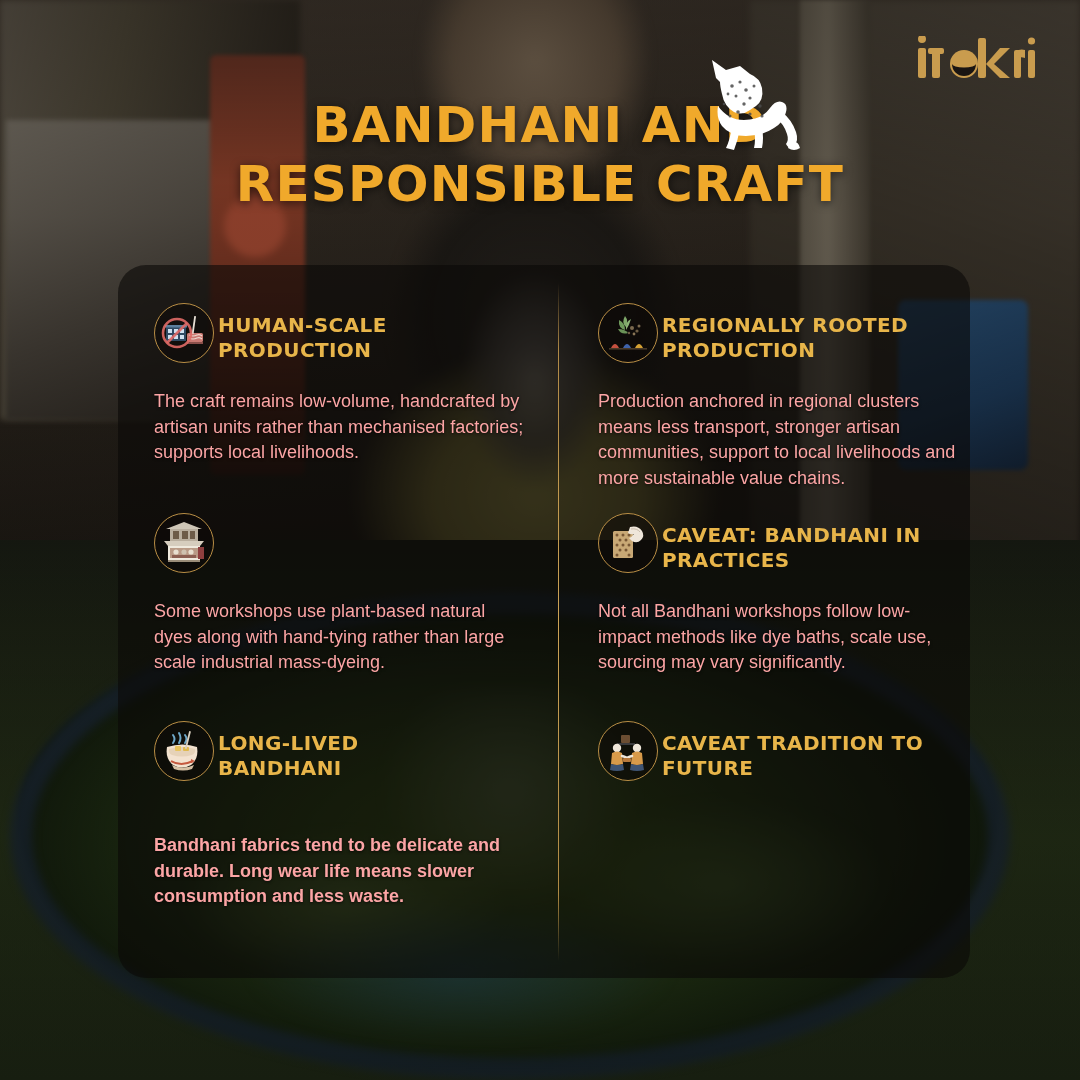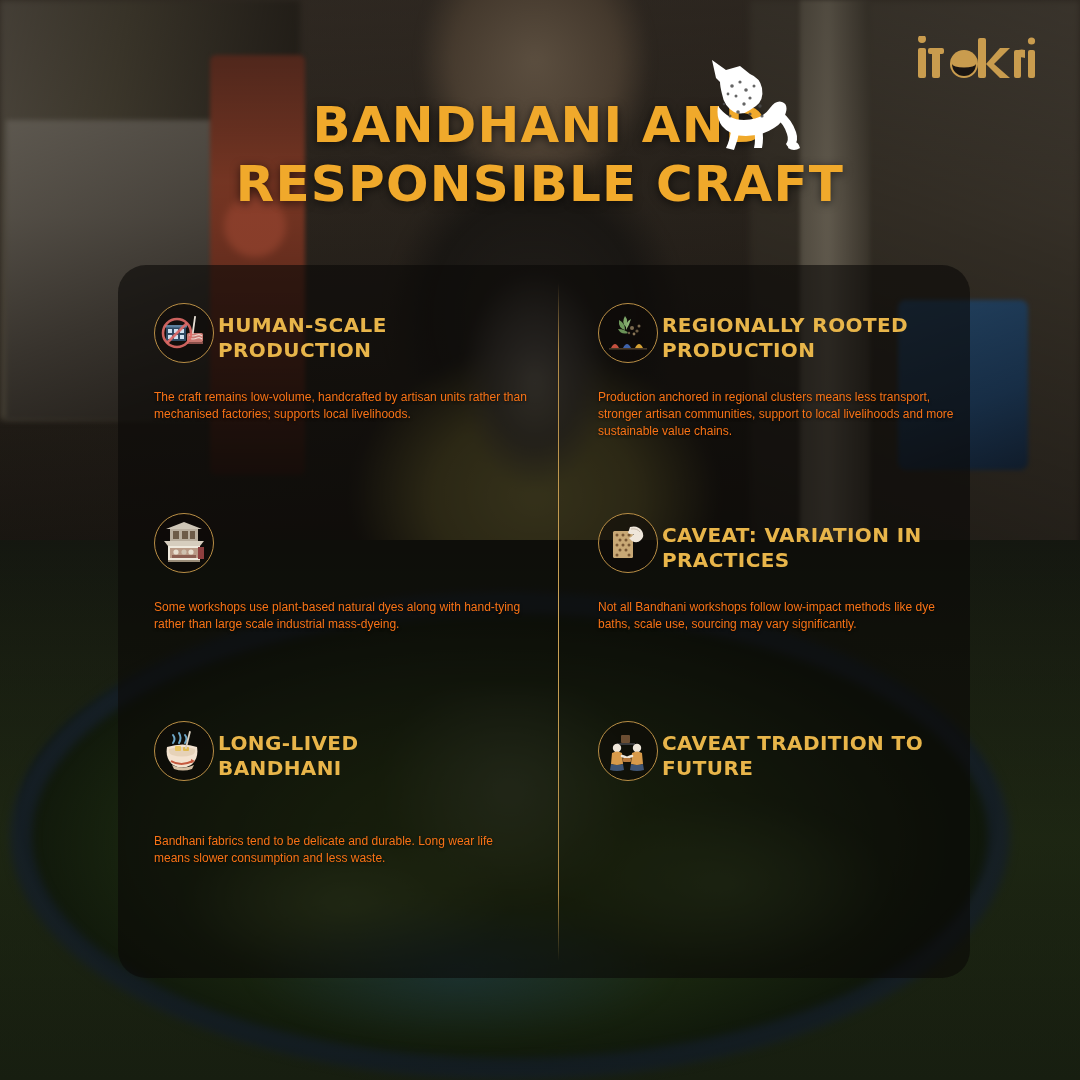--- a/index.html
+++ b/index.html
@@ -189,28 +189,28 @@
     letter-spacing:.4px;
     color:#E8B54A;
     font-family:"DejaVu Sans", sans-serif;
     padding-top:6px;
     max-width:270px;
   }
   .cell.right .cell-title { max-width:265px; }
 
   .cell-body {
     margin-top:26px;
-    font-size:12px; line-height:1.42;
-    color:#f97316;
+    font-size:18px; line-height:1.42;
+    color:#fca5a5;
     font-family:"Liberation Sans", sans-serif;
     max-width:395px;
     text-shadow:0 1px 3px rgba(0,0,0,.7);
   }
   .cell.right .cell-body { max-width:400px; }
-  .cell.r3 .cell-body, .cell.r3b .cell-body { margin-top:52px; }
+  .cell.r3 .cell-body, .cell.r3b .cell-body { margin-top:52px;font-weight:bold; }
 </style>
 </head>
 <body>
 
 <div class="bg">
   <div class="bg-top"></div>
   <div class="bg-shelf-l"></div>
   <div class="bg-box-l"></div>
   <div class="bg-redcan"></div>
   <div class="bg-shelf-r"></div>
@@ -382,21 +382,21 @@
                 <circle cx="14" cy="29" r="1.5"></circle>
                   <circle cx="20" cy="29" r="1.5"></circle>
                 <circle cx="11" cy="34" r="1.5"></circle>
                   <circle cx="23" cy="34" r="1.5"></circle>
               </g>
               <path d="M24 6 q8 -2 12 4 q3 5 -1 9 q-4 4 -9 1 l-3 -3 q3 -1 5 -4 q-3 1 -6 -1 z" fill="#efe6da"></path>
               <path d="M25 8 q6 -1 9 3" stroke="#c9bcab" stroke-width="1" fill="none"></path>
             </g>
           </svg>
         </div>
-        <div class="cell-title">CAVEAT: VARIATION IN PRACTICES</div>
+        <div class="cell-title">CAVEAT: BANDHANI IN PRACTICES</div>
       </div>
       <div class="cell-body">Not all Bandhani workshops follow low-impact methods like dye baths, scale use, sourcing may vary significantly.</div>
     </div>
 
     <div class="cell left r3">
       <div class="cell-head">
         <div class="icon-circle">
           <svg width="46" height="44" viewBox="0 0 46 44">
             <g>
               <path d="M12 6 q3 4 0 8" stroke="#6fa8c9" stroke-width="2" fill="none" stroke-linecap="round"></path>

